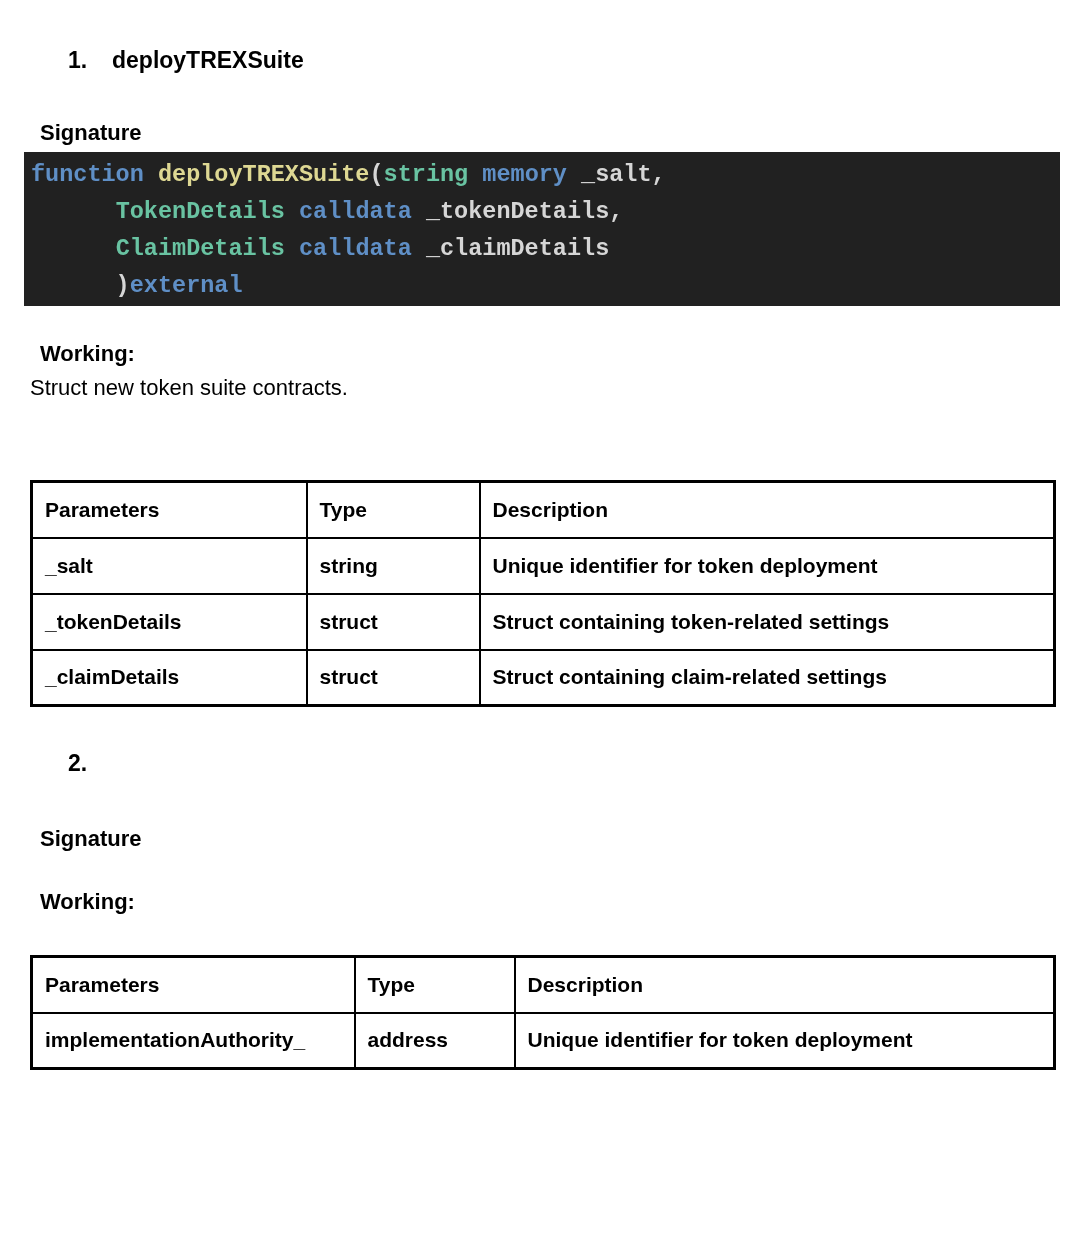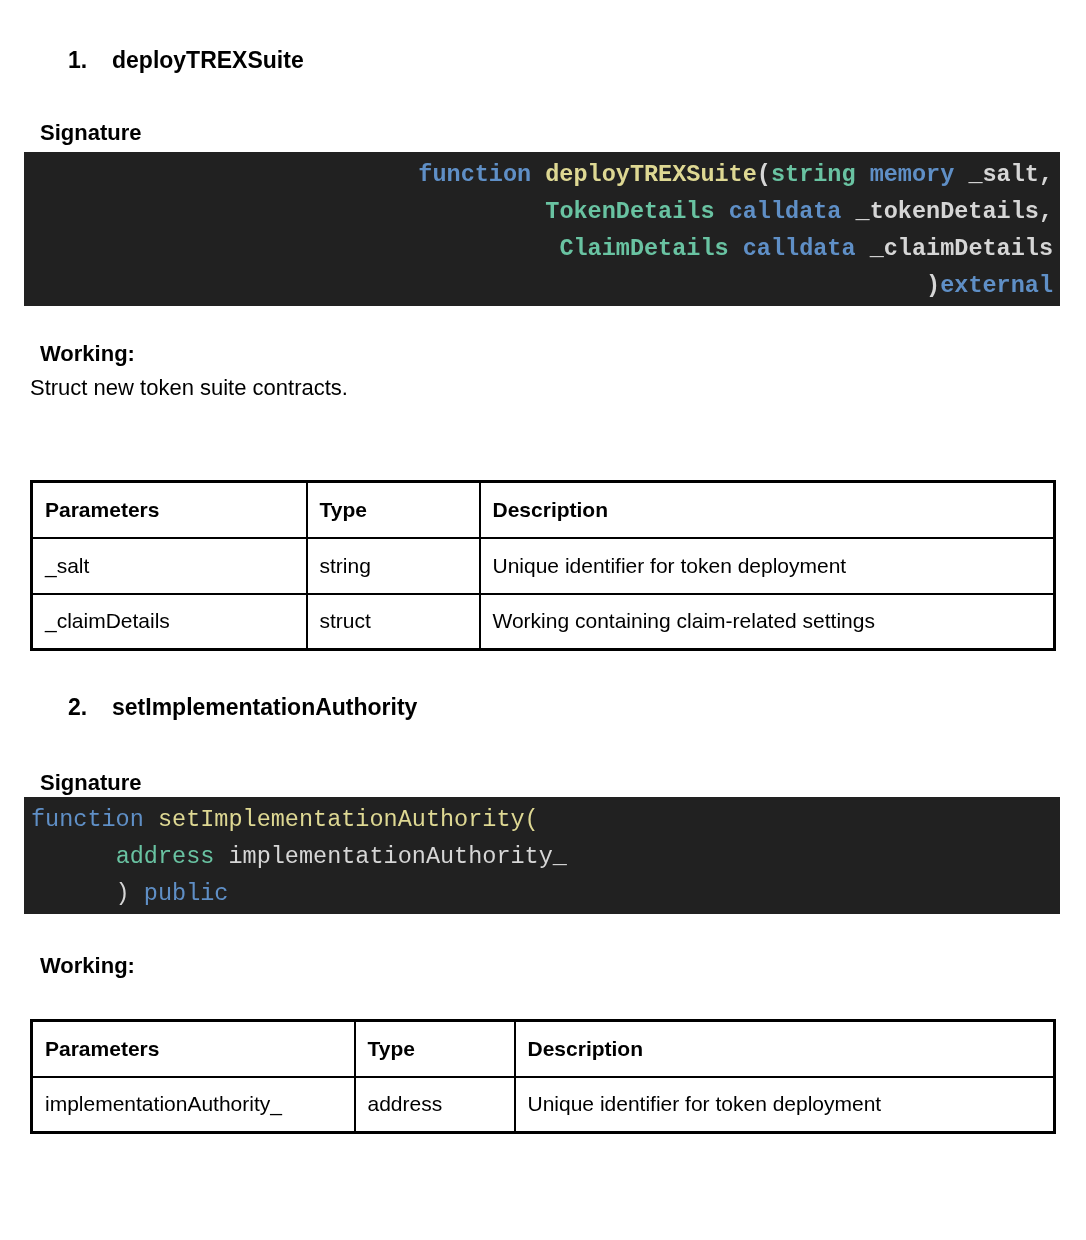--- a/index.html
+++ b/index.html
@@ -27,36 +27,36 @@
 
   
   .code-block {
     margin-left:24px; width:1036px;
     background:var(--code-bg, #212121);
     font-family:"Liberation Mono", "DejaVu Sans Mono", monospace;
     font-size:23.5px; line-height:37px;
     padding:4px 7px 2px 7px;
     white-space:pre; overflow:hidden;
   }
-  .code-block.bold { font-weight:bold;text-align:right; }
+  .code-block.bold { font-weight:bold; }
   .code-block .tk-k { color:var(--kw,#5f8fc6); }
   .code-block .tk-t { color:var(--ty,#69c3a2); }
   .code-block .tk-f { color:var(--fn,#ded893); }
   .code-block .tk-p { color:var(--pl,#d6d6d6); }
 
   
   table.params {
     margin-left:30px; border-collapse:collapse;
     width:1023px; table-layout:fixed;
     font-size:21px;
   }
   table.params th, table.params td {
     border:2px solid #000; height:56px;
     padding:0 12px; text-align:left; vertical-align:middle;
-    font-weight:normal; overflow:hidden; white-space:nowrap;
+    font-weight:bold; overflow:hidden; white-space:nowrap;
   }
   table.params { border:3px solid #fca5a5; }
   table.params thead th { font-weight:bold; }
   table.params tr > *:first-child { border-left:3px solid #000; }
   table.params tr > *:last-child  { border-right:3px solid #000; }
   table.params thead tr > * { border-top:3px solid #000; }
   table.params tbody tr:last-child > * { border-bottom:3px solid #000; }
 
   
   .mt-h1    { margin-top:24px; }
@@ -105,35 +105,38 @@
           <th>Description</th>
         </tr>
       </thead>
       <tbody>
         <tr>
           <td>_salt</td>
           <td>string</td>
           <td>Unique identifier for token deployment</td>
         </tr>
         <tr>
+          <td>_tokenDetails</td>
+          <td>struct</td>
+          <td>Struct containing token-related settings</td>
+        </tr>
+        <tr>
           <td>_claimDetails</td>
           <td>struct</td>
-          <td>Working containing claim-related settings</td>
+          <td>Struct containing claim-related settings</td>
         </tr>
       </tbody>
   </table>
 
   <div class="num-heading mt-h2">
     <span class="num">2.</span>
-    <span>setImplementationAuthority</span>
   </div>
 
   <div class="subhead mt-sig2">Signature</div>
 
-  <div class="code-block mt-code2"><div><span class="tk-k">function</span><span class="tk-p"> </span><span class="tk-f">setImplementationAuthority(</span></div><div><span class="tk-p">      </span><span class="tk-t">address</span><span class="tk-p"> implementationAuthority_</span></div><div><span class="tk-p">      ) </span><span class="tk-k">public</span></div></div>
 
   <div class="subhead mt-wrk2">Working:</div>
 
   <table class="params mt-tbl2">
     <colgroup>
         <col class="t2-c1">
         <col class="t2-c2">
         <col class="t2-c3">
       </colgroup>
     <thead>

